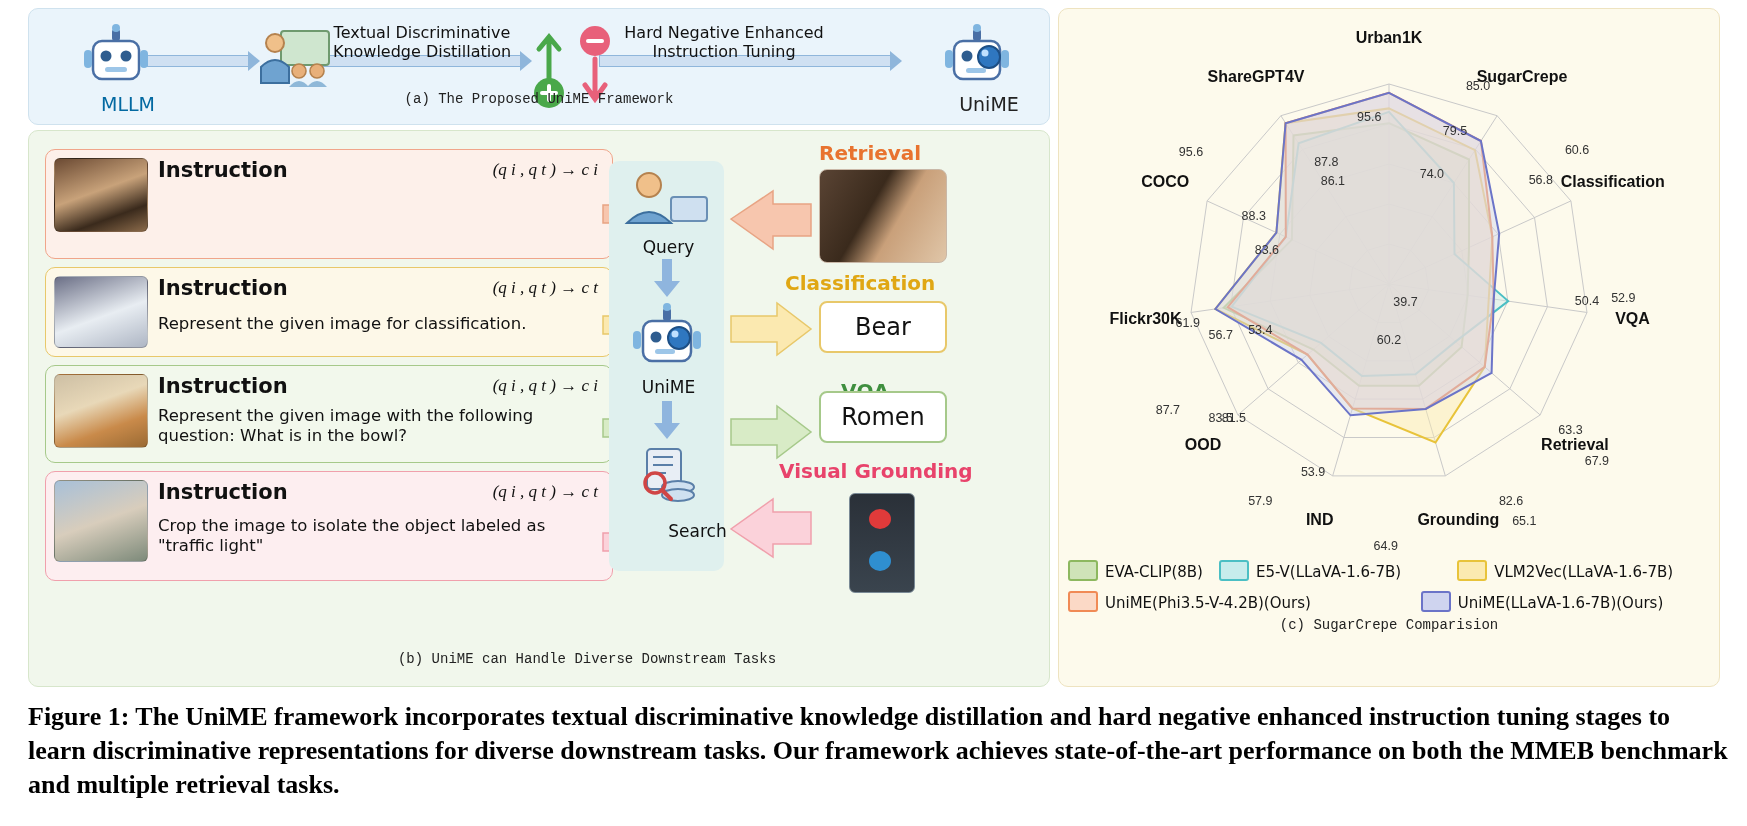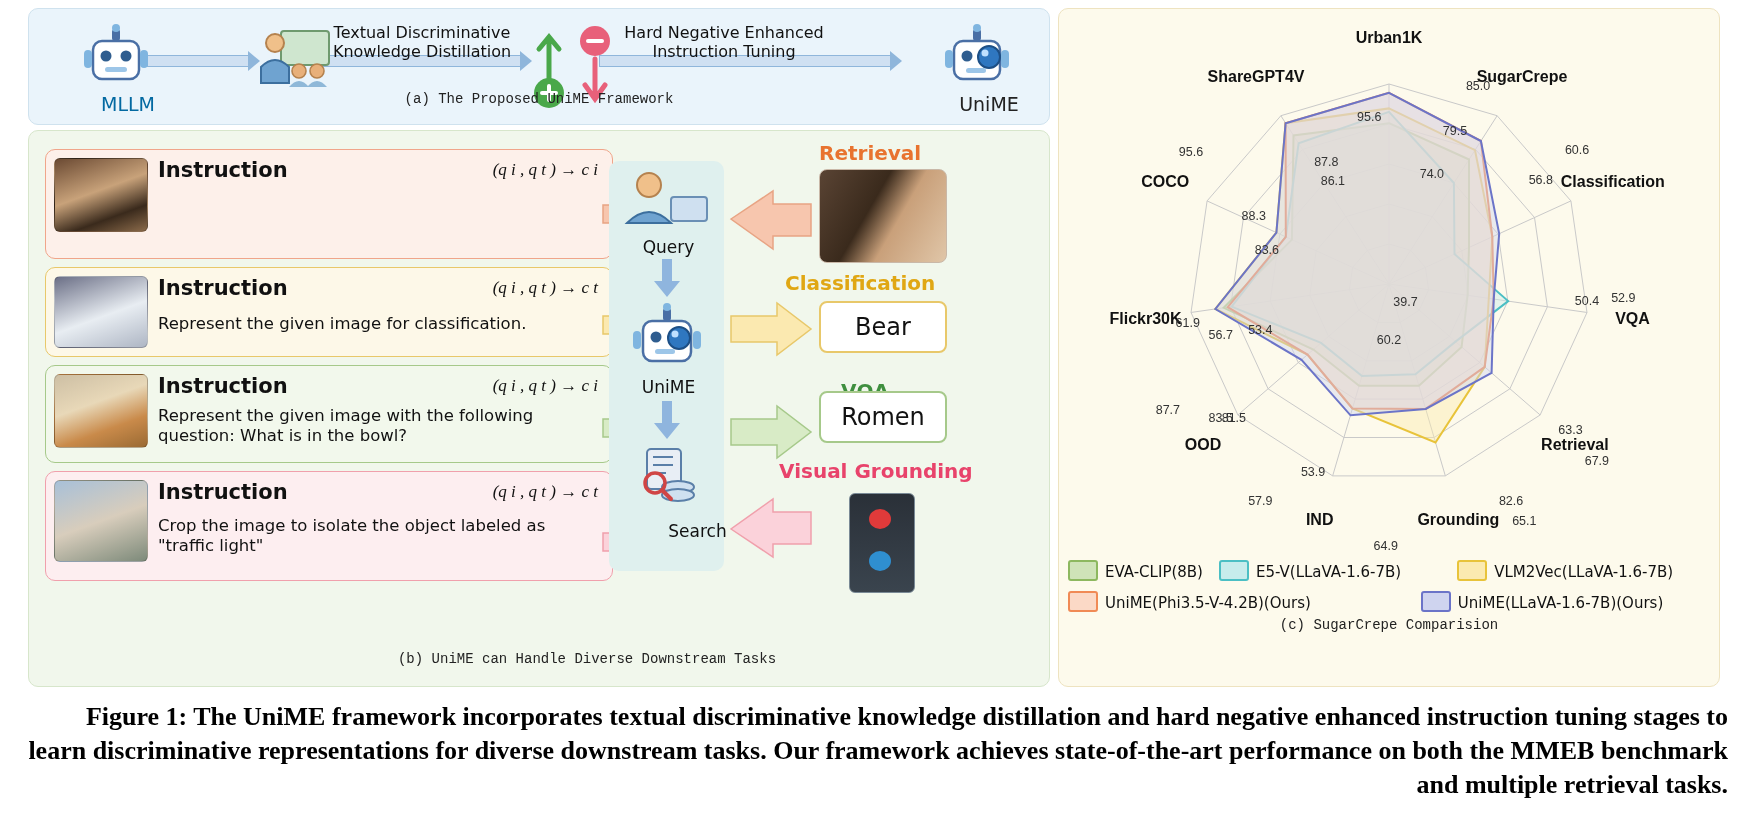--- a/index.html
+++ b/index.html
@@ -64,21 +64,21 @@
 
   
   .legend{position:absolute;left:1068px;top:560px;width:645px;font-size:15px;font-family:"DejaVu Sans",sans-serif;color:#111;}
   .legend .row{display:flex;gap:16px;margin-bottom:10px;}
   .legend .item{display:flex;align-items:flex-end;gap:7px;}
   .legend .sw{width:26px;height:17px;border-radius:3px;border:2px solid;}
 
   .caption{
     position:absolute;left:28px;top:700px;width:1700px;
     font-size:26px;line-height:34px;font-weight:bold;
-    font-family:"Liberation Serif", serif;color:#000;text-align:right;
+    font-family:"Liberation Serif", serif;color:#000;
   }
 </style>
 </head>
 <body>
 
 <div class="fig">
 
   <div class="panel-a">
 
     <div class="arrow" style="left:118px;top:46px;width:100px;"></div>

